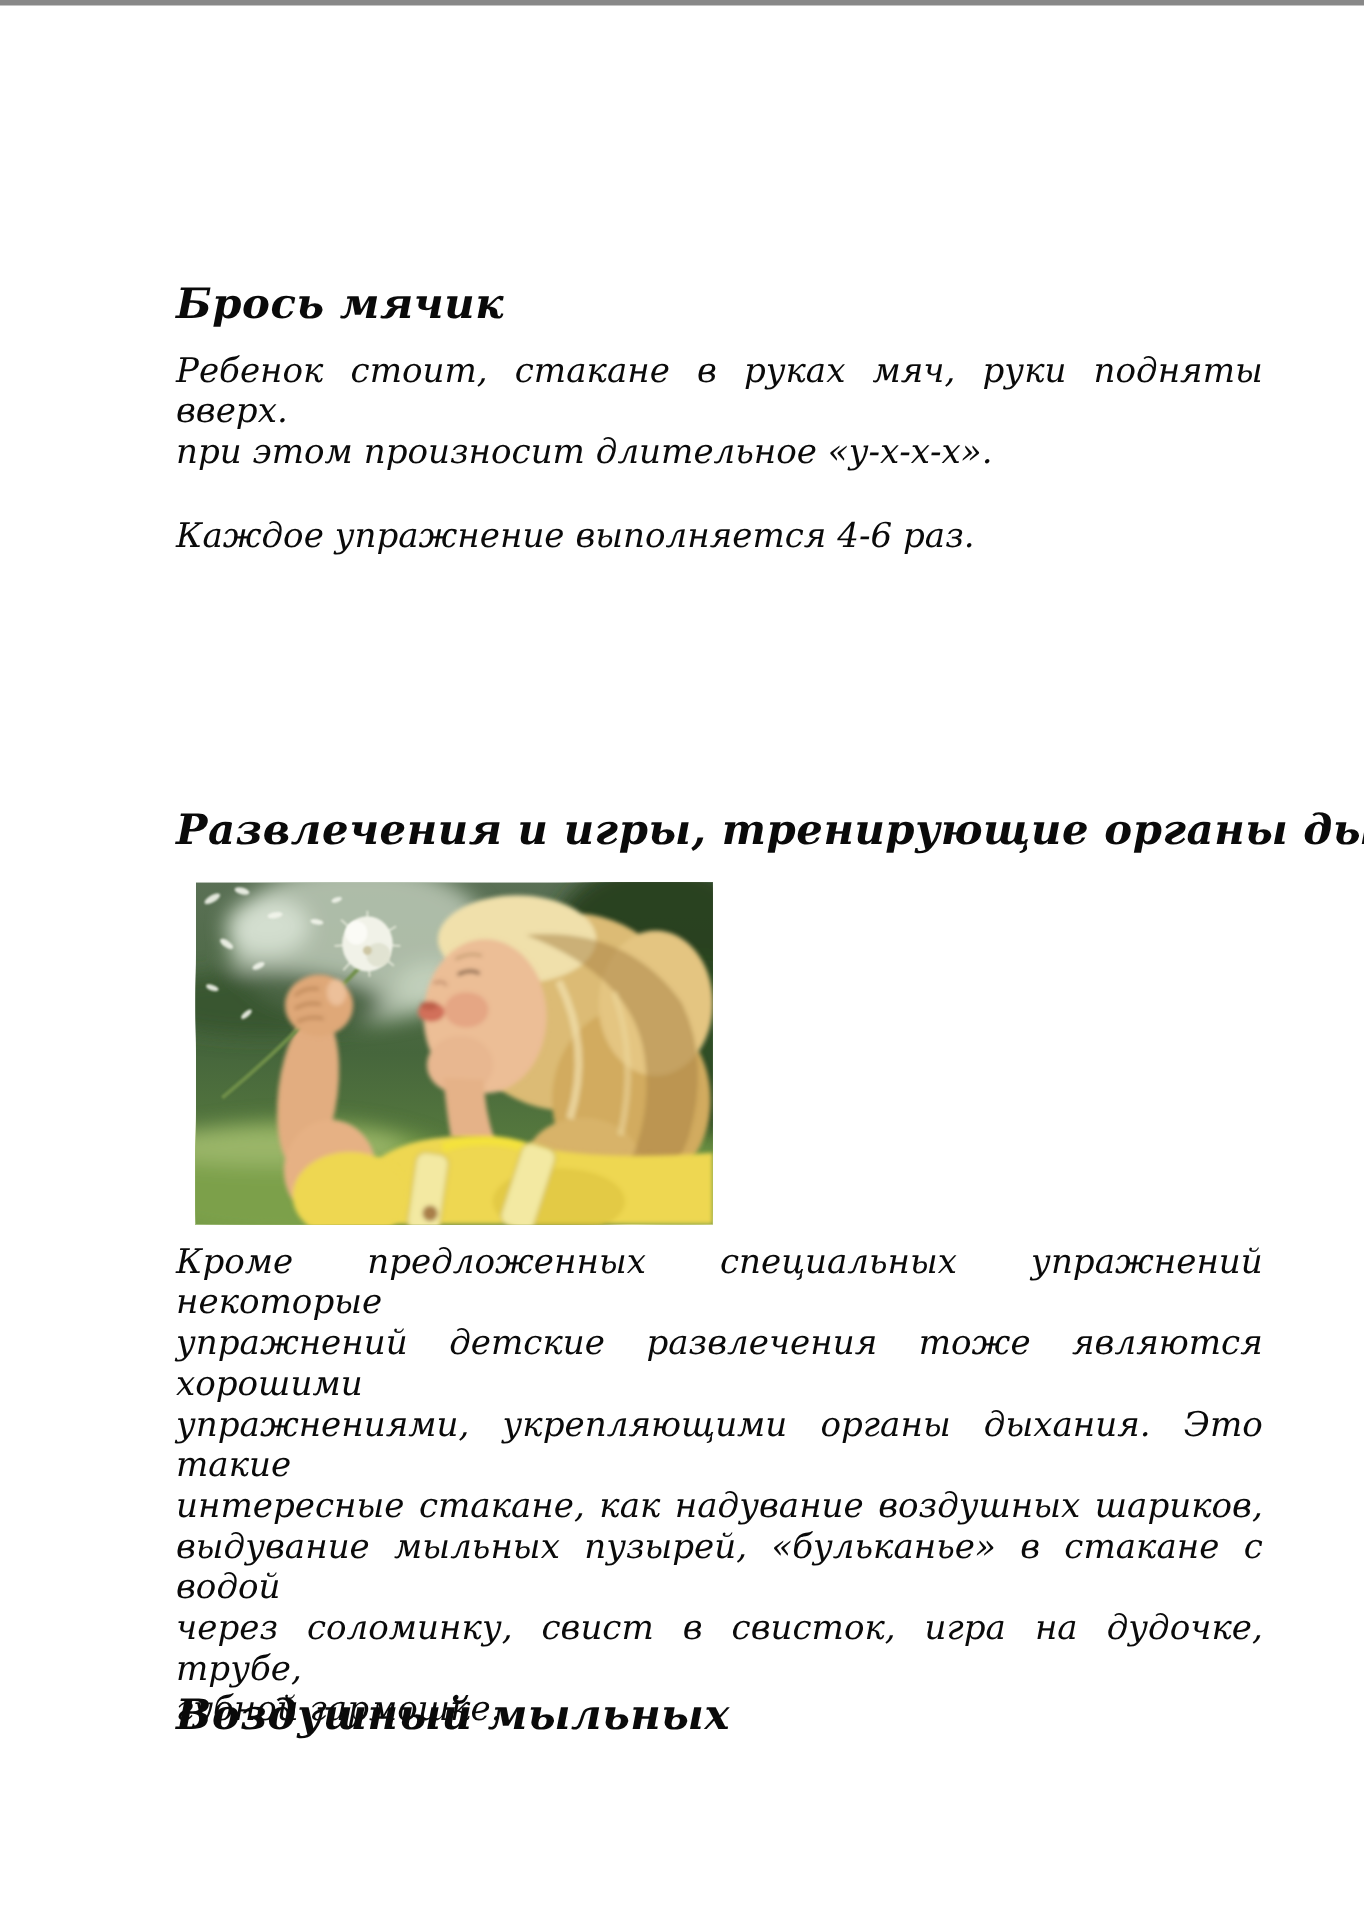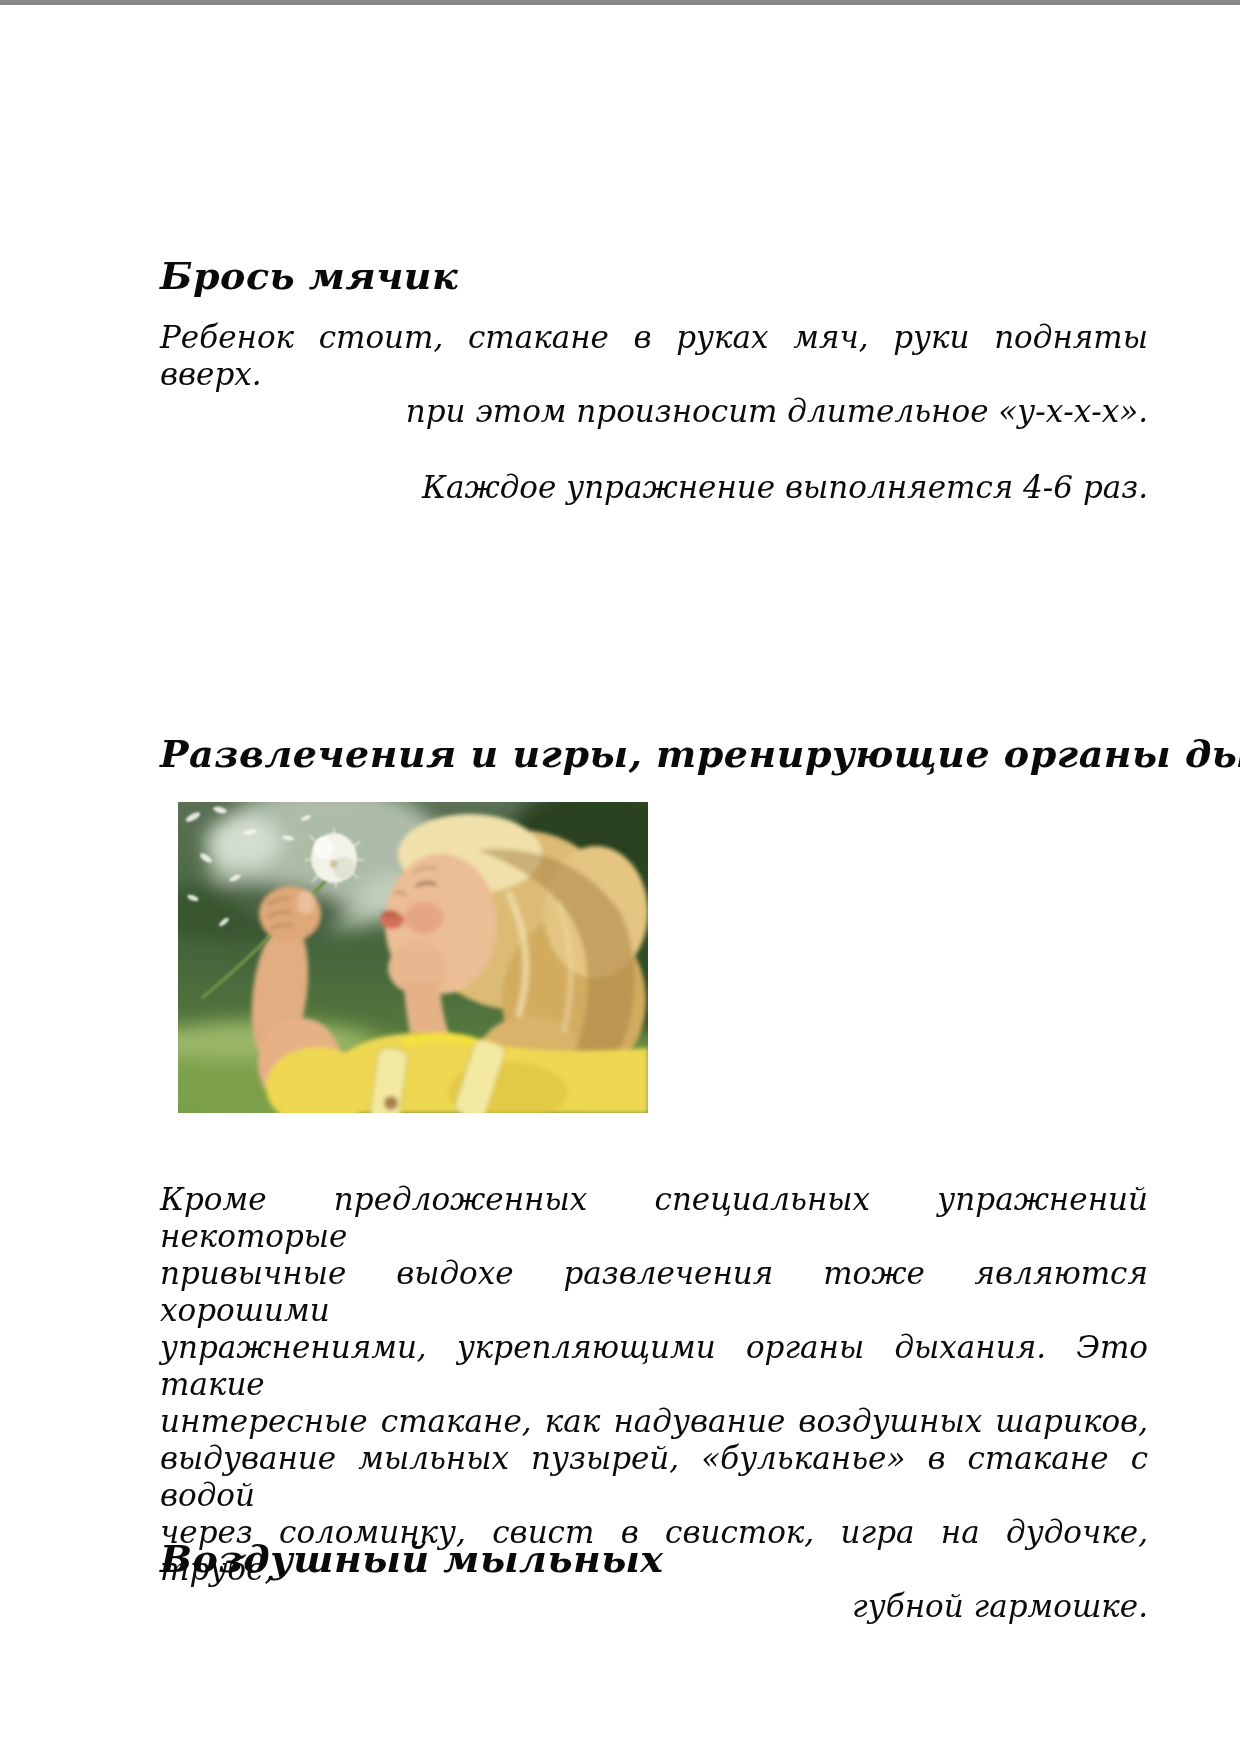--- a/index.html
+++ b/index.html
@@ -27,21 +27,21 @@
   .body-text {
     font-size: 31px;
     line-height: 37px;
     font-style: italic;
   }
   .jline {            
     text-align: justify;
     text-align-last: justify;
   }
   .lline {            
-    text-align: right;
+    text-align: left;
   }
   .photo-frame {
     position: absolute;
     left: 178px;
     top: 797px;
     width: 470px;
     height: 311px;
     margin: 0;
     overflow: hidden;
   }
@@ -172,23 +172,23 @@
             <path d="M156,56 L132,34"></path>
         </g>
         <ellipse cx="156" cy="56" rx="23" ry="25" fill="#f1f2e8" filter="url(#b1)"></ellipse>
         <ellipse cx="146" cy="46" rx="10" ry="11" fill="#fbfbf6" filter="url(#b1)"></ellipse>
         <ellipse cx="166" cy="66" rx="11" ry="11" fill="#e0e2d0" filter="url(#b1)" opacity="0.9"></ellipse>
         <circle cx="156" cy="62" r="4" fill="#cdc6a4" filter="url(#b1)"></circle>
       </g>
     </svg>
   </figure>
 
-  <div class="body-text abs" style="top:1176px">
+  <div class="body-text abs" style="top:1124px">
     <div class="jline">Кроме предложенных специальных упражнений некоторые</div>
-    <div class="jline">привычные выдохе развлечения тоже являются хорошими</div>
+    <div class="jline">упражнений детские развлечения тоже являются хорошими</div>
     <div class="jline">упражнениями, укрепляющими органы дыхания. Это такие</div>
     <div class="jline">интересные стакане, как надувание воздушных шариков,</div>
     <div class="jline">выдувание мыльных пузырей, «бульканье» в стакане с водой</div>
     <div class="jline">через соломинку, свист в свисток, игра на дудочке, трубе,</div>
     <div class="lline">губной гармошке.</div>
   </div>
 
 
   <h2 class="heading abs" style="top:1531px">Воздушный мыльных</h2>
 

